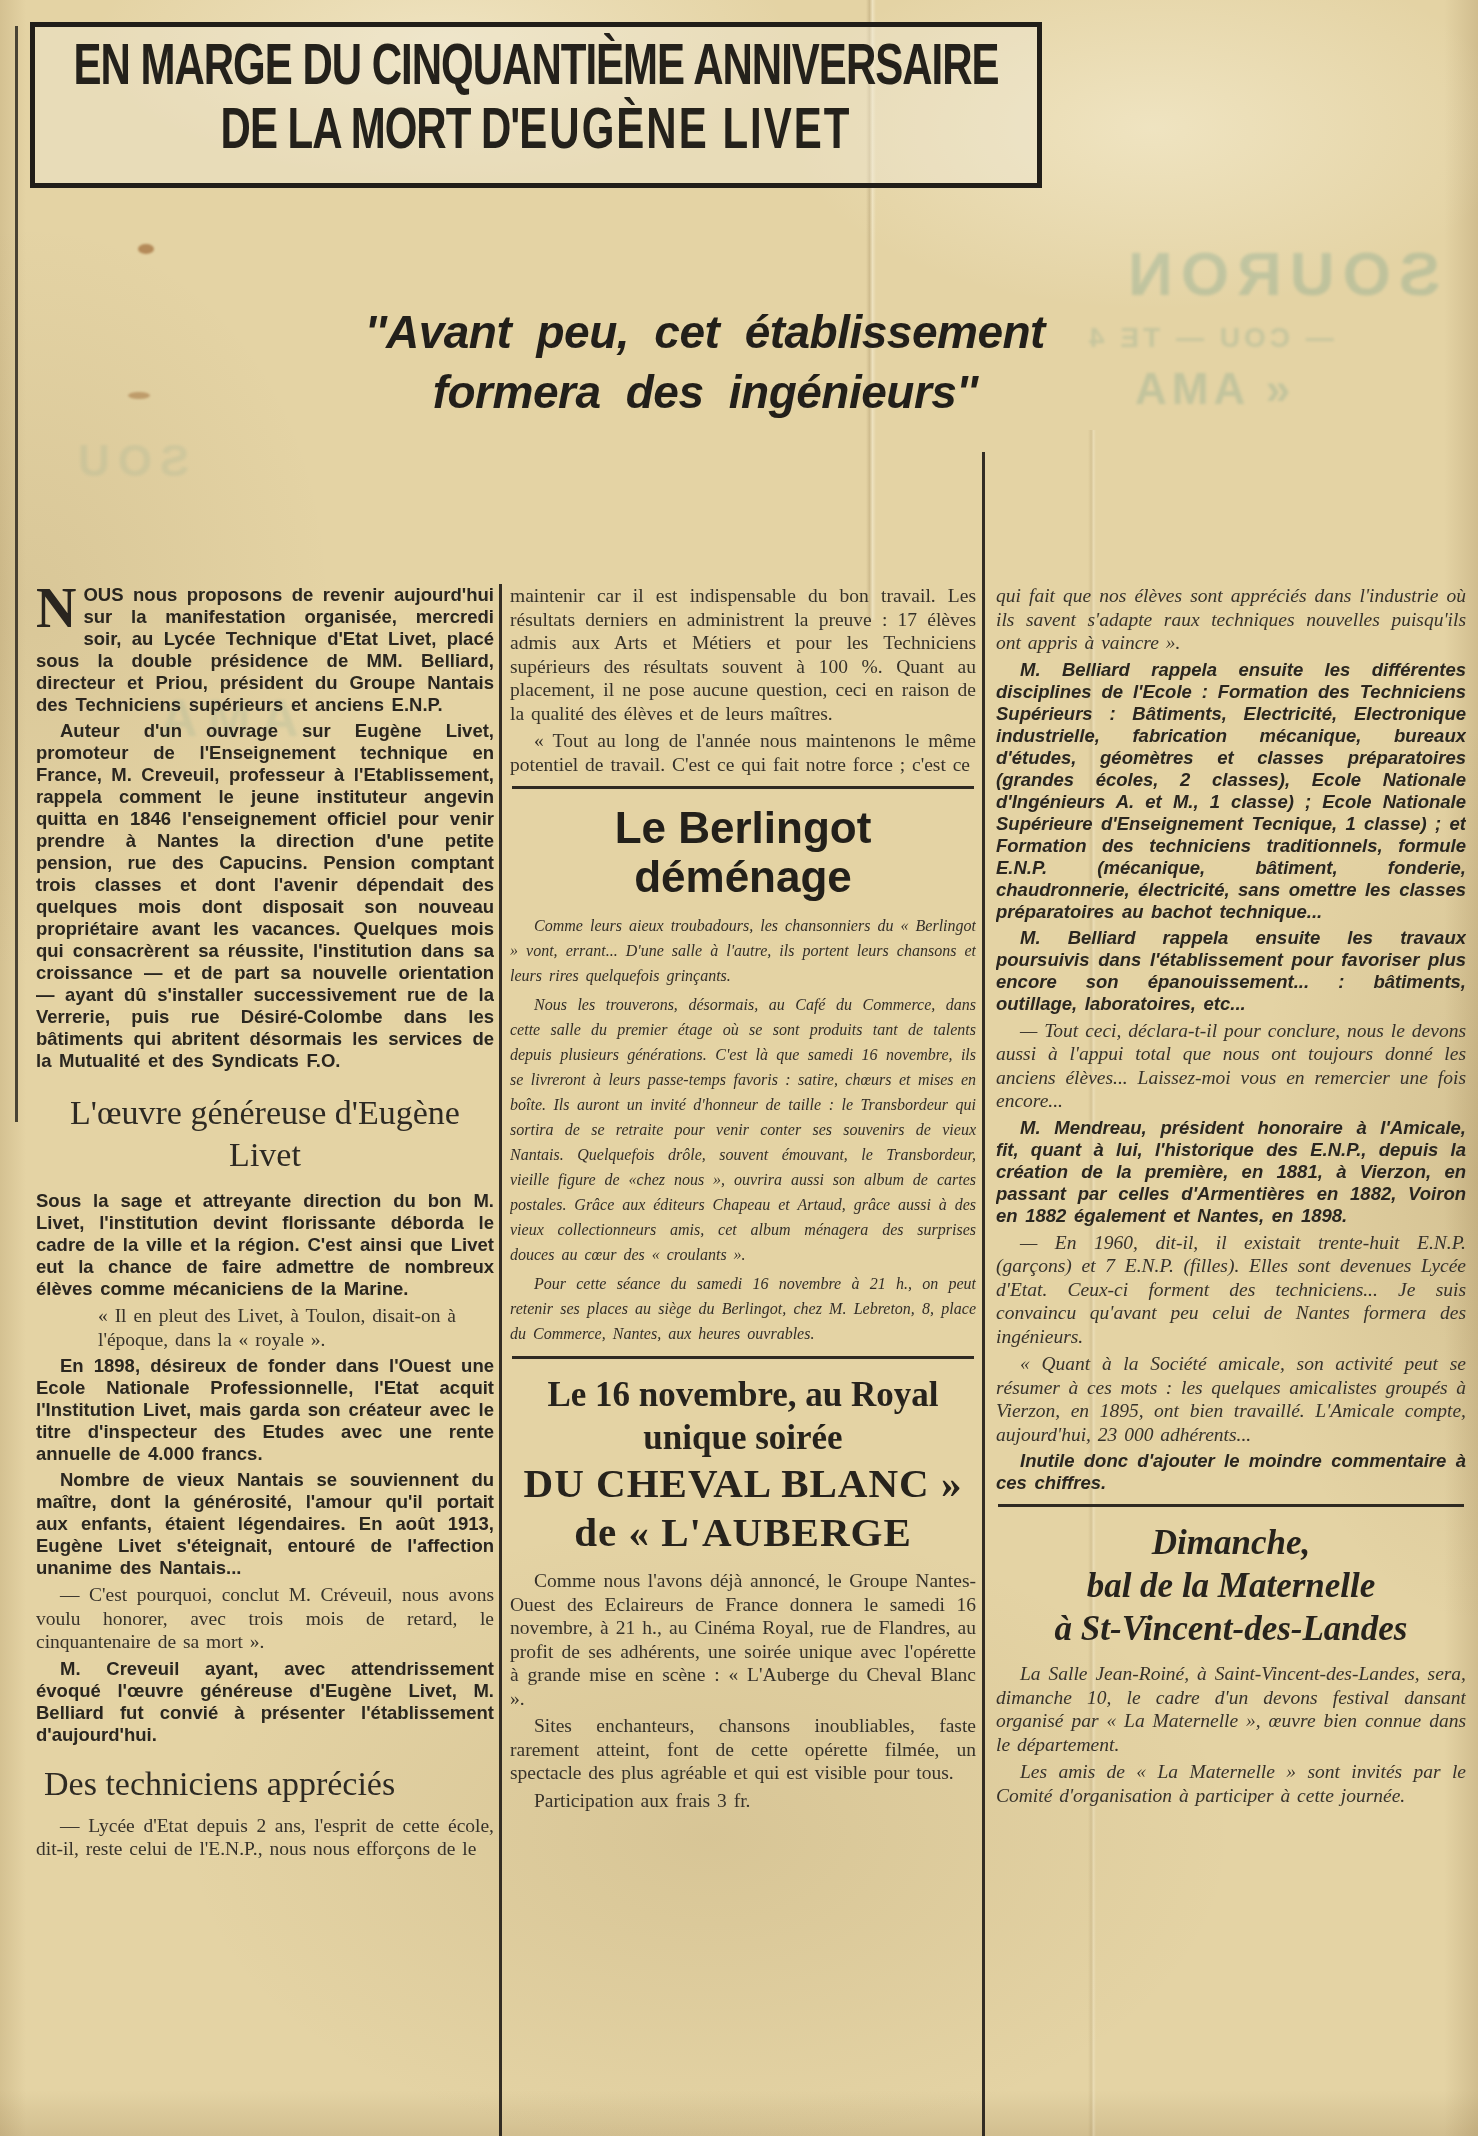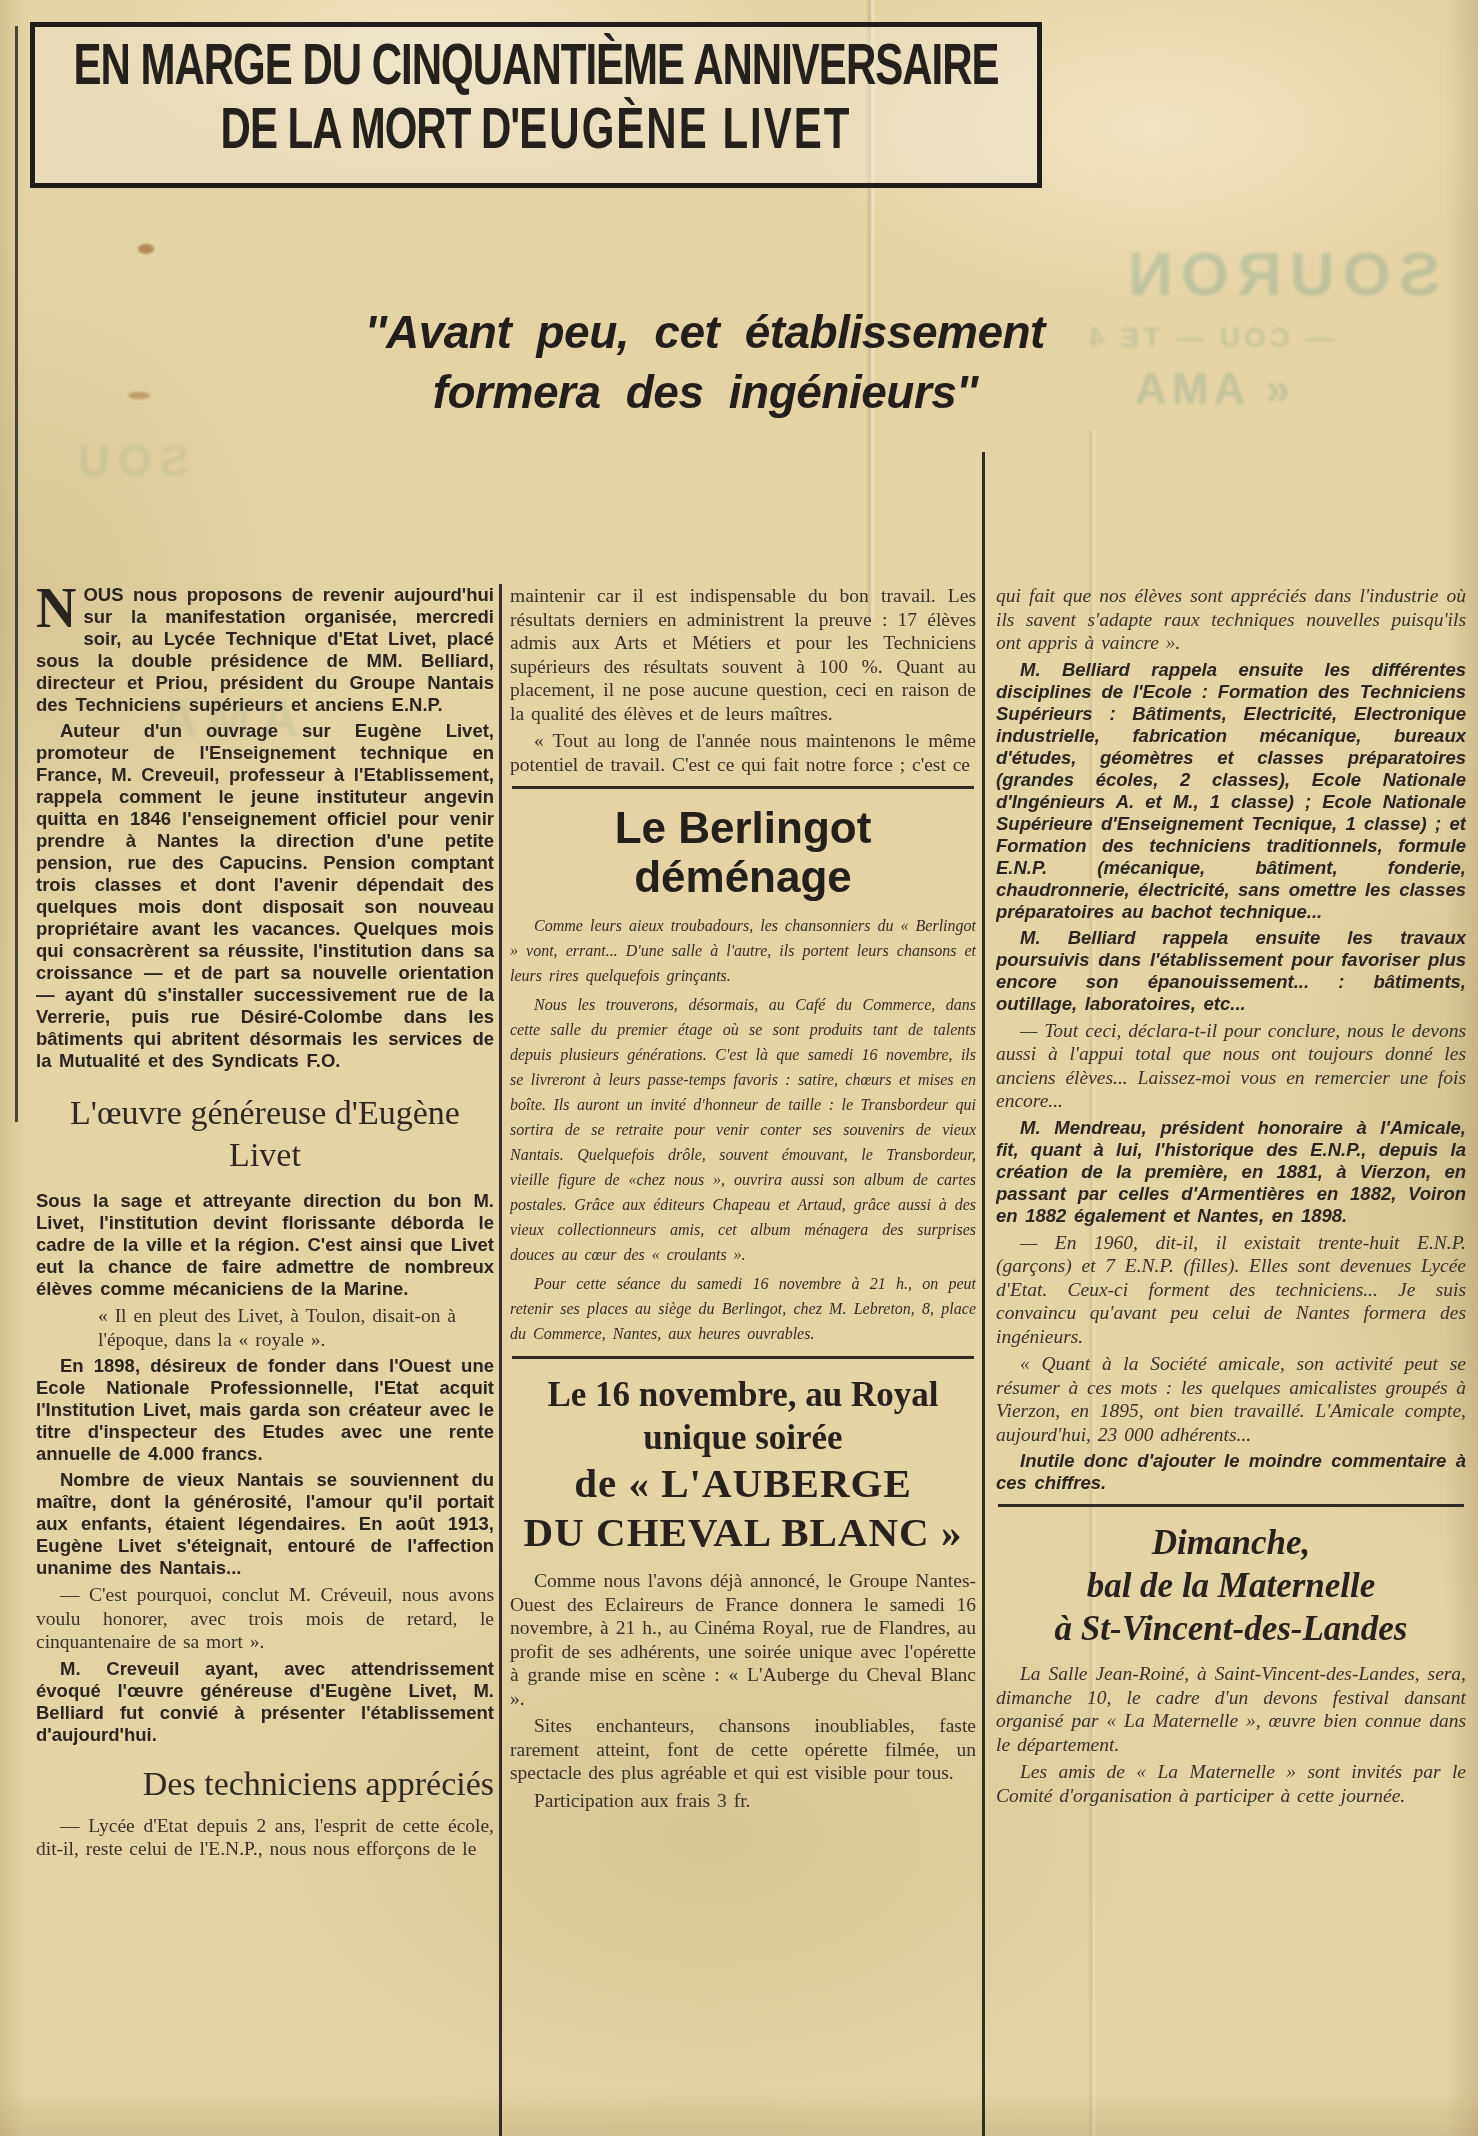--- a/index.html
+++ b/index.html
@@ -61,21 +61,21 @@
     text-indent:24px;margin:0 0 4px 0;word-spacing:2px;}
   .ital-p{font-style:italic;font-size:16px;line-height:25px;color:#332e27;text-align:justify;
     text-indent:24px;margin:0 0 4px 0;word-spacing:3px;}
   .first-p{text-indent:0;}
   .indent-block{margin-left:62px;text-indent:0;text-align:left;}
   .dropcap{float:left;font-family:"Liberation Serif",serif;font-weight:bold;font-size:56px;
     line-height:42px;padding:3px 7px 0 0;color:#29251f;}
   
   .h-serif{font-size:34px;line-height:42px;text-align:center;font-weight:normal;
     color:#2e2a23;margin:20px 0 14px;}
-  .h-serif-left{font-size:34px;line-height:40px;text-align:right;font-weight:normal;
+  .h-serif-left{font-size:34px;line-height:40px;text-align:left;font-weight:normal;
     color:#2e2a23;margin:18px 0 10px;text-indent:8px;}
   .h-sans{font-family:"Liberation Sans",sans-serif;font-weight:bold;font-size:44px;line-height:49px;
     text-align:center;color:#23201a;margin:14px 0 12px;letter-spacing:0;}
   .h-stack{font-weight:bold;text-align:center;color:#27231c;margin:14px 0 12px;}
   .h-stack span{display:block;}
   .h-stack .s36{font-size:35px;line-height:43px;}
   .h-stack .s42{font-size:41px;line-height:49px;letter-spacing:1px;}
   .h-rule{height:3px;background:#2f2a22;margin:10px 2px;}
 </style>
 </head>
@@ -131,22 +131,22 @@
       <span style="display:block">Le Berlingot</span>
       <span style="display:block">déménage</span>
     </h2>
     <p class="ital-p">Comme leurs aieux troubadours, les chansonniers du « Berlingot » vont, errant... D'une salle à l'autre, ils portent leurs chansons et leurs rires quelquefois grinçants.</p>
     <p class="ital-p">Nous les trouverons, désormais, au Café du Commerce, dans cette salle du premier étage où se sont produits tant de talents depuis plusieurs générations. C'est là que samedi 16 novembre, ils se livreront à leurs passe-temps favoris : satire, chœurs et mises en boîte. Ils auront un invité d'honneur de taille : le Transbordeur qui sortira de se retraite pour venir conter ses souvenirs de vieux Nantais. Quelquefois drôle, souvent émouvant, le Transbordeur, vieille figure de «chez nous », ouvrira aussi son album de cartes postales. Grâce aux éditeurs Chapeau et Artaud, grâce aussi à des vieux collectionneurs amis, cet album ménagera des surprises douces au cœur des « croulants ».</p>
     <p class="ital-p">Pour cette séance du samedi 16 novembre à 21 h., on peut retenir ses places au siège du Berlingot, chez M. Lebreton, 8, place du Commerce, Nantes, aux heures ouvrables.</p>
     <div class="h-rule"></div>
     <h2 class="h-stack">
       <span class="s36">Le 16 novembre, au Royal</span>
       <span class="s36">unique soirée</span>
+      <span class="s42">DU CHEVAL BLANC »</span>
       <span class="s42">de « L'AUBERGE</span>
-      <span class="s42">DU CHEVAL BLANC »</span>
     </h2>
     <p class="serif-p">Comme nous l'avons déjà annoncé, le Groupe Nantes-Ouest des Eclaireurs de France donnera le samedi 16 novembre, à 21 h., au Cinéma Royal, rue de Flandres, au profit de ses adhérents, une soirée unique avec l'opérette à grande mise en scène : « L'Auberge du Cheval Blanc ».</p>
     <p class="serif-p">Sites enchanteurs, chansons inoubliables, faste rarement atteint, font de cette opérette filmée, un spectacle des plus agréable et qui est visible pour tous.</p>
     <p class="serif-p">Participation aux frais 3 fr.</p>
   </div>
 
   <div class="col" id="col3">
     <p class="serif-p first-p">qui fait que nos élèves sont appréciés dans l'industrie où ils savent s'adapte raux techniques nouvelles puisqu'ils ont appris à vaincre ».</p>
     <p class="sans-p">M. Belliard rappela ensuite les différentes disciplines de l'Ecole : Formation des Techniciens Supérieurs : Bâtiments, Electricité, Electronique industrielle, fabrication mécanique, bureaux d'études, géomètres et classes préparatoires (grandes écoles, 2 classes), Ecole Nationale d'Ingénieurs A. et M., 1 classe) ; Ecole Nationale Supérieure d'Enseignement Tecnique, 1 classe) ; et Formation des techniciens traditionnels, formule E.N.P. (mécanique, bâtiment, fonderie, chaudronnerie, électricité, sans omettre les classes préparatoires au bachot technique...</p>
     <p class="sans-p">M. Belliard rappela ensuite les travaux poursuivis dans l'établissement pour favoriser plus encore son épanouissement... : bâtiments, outillage, laboratoires, etc...</p>

